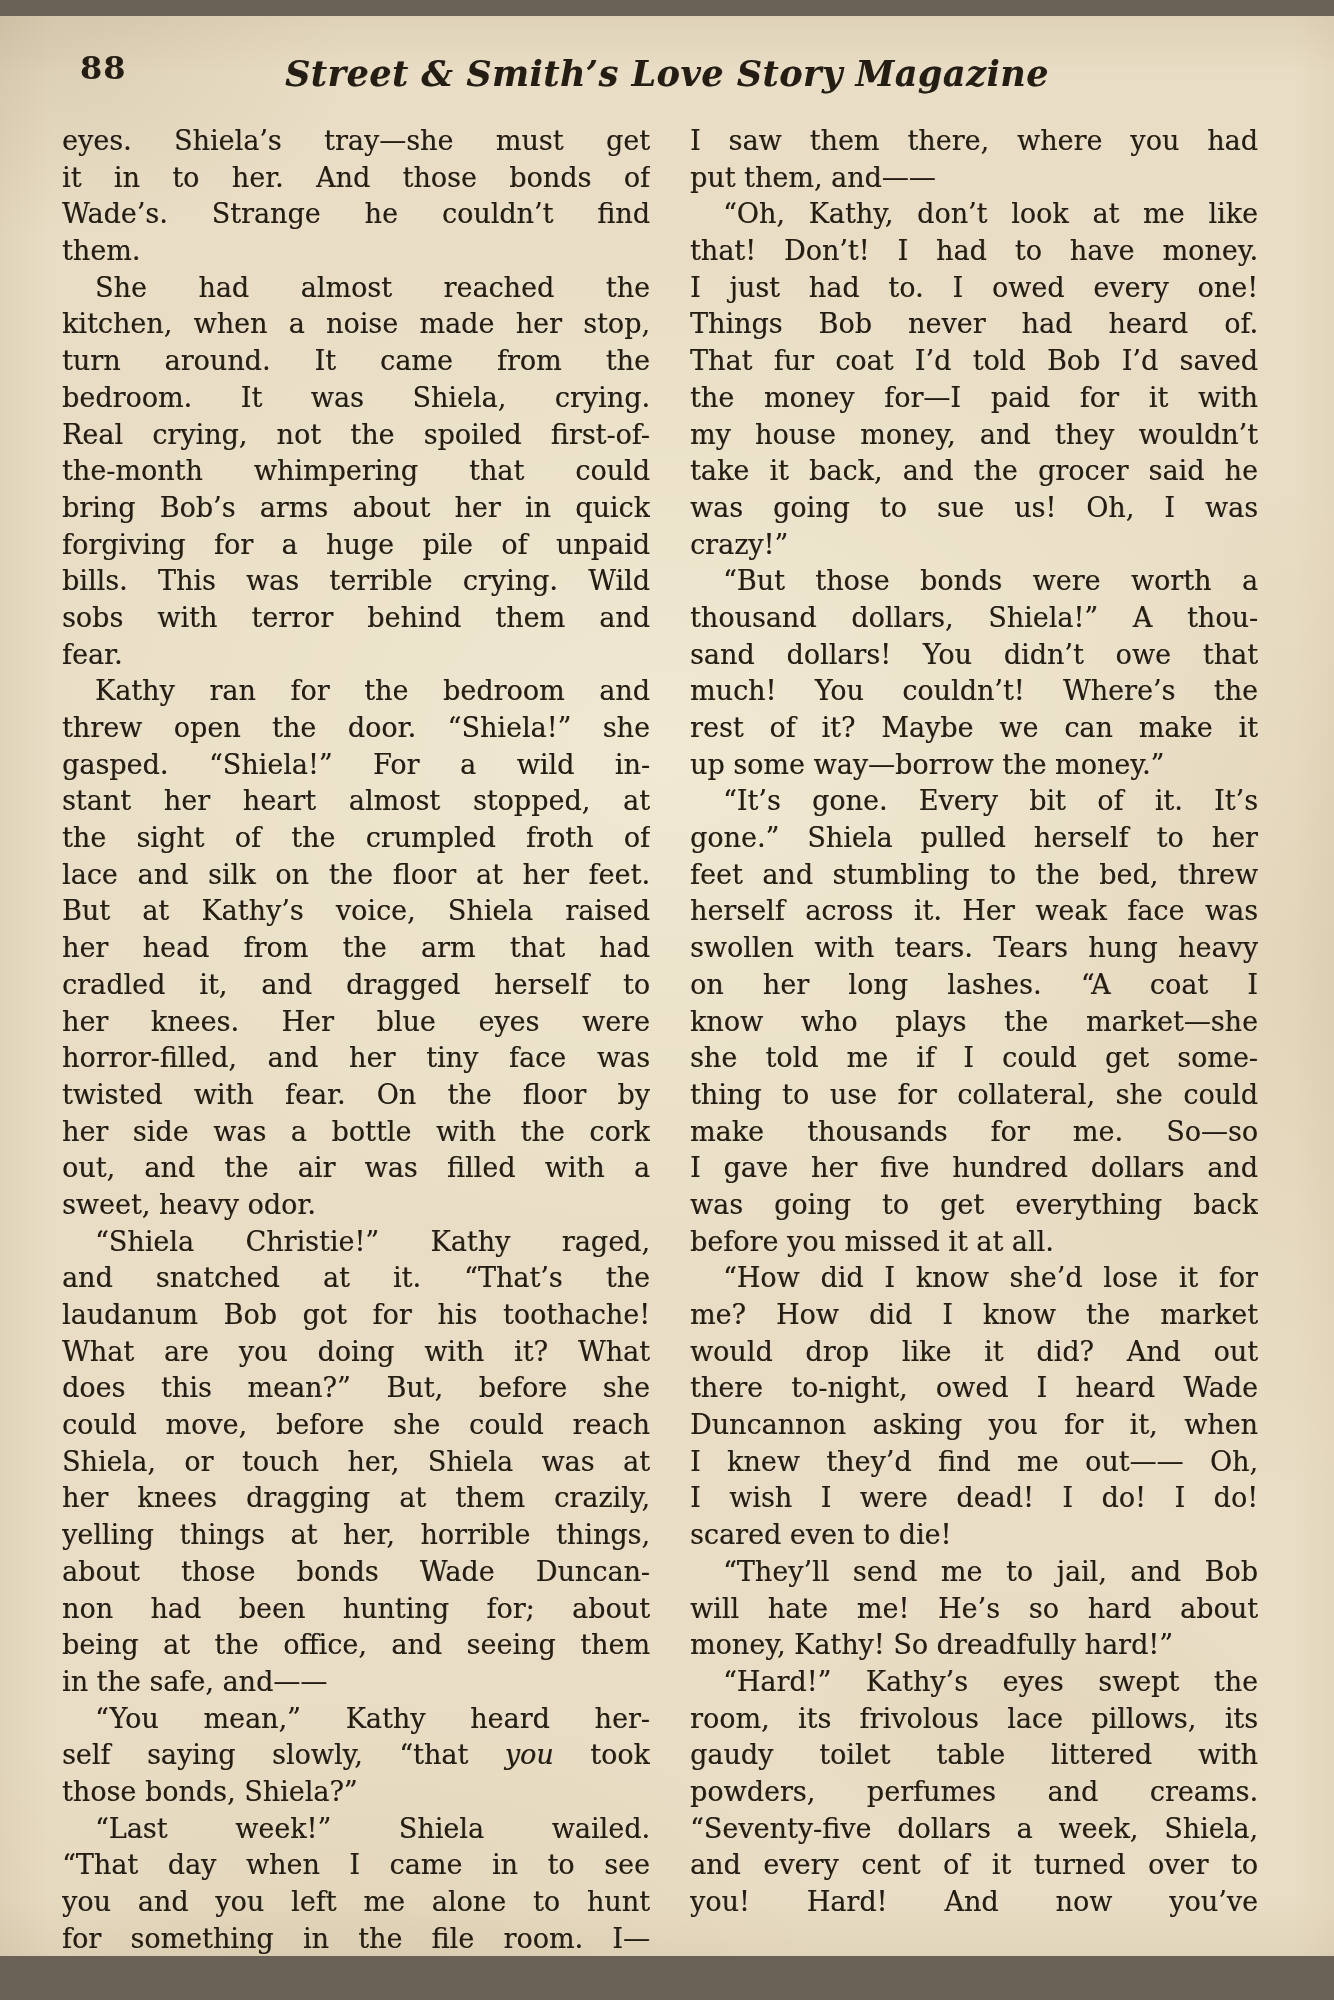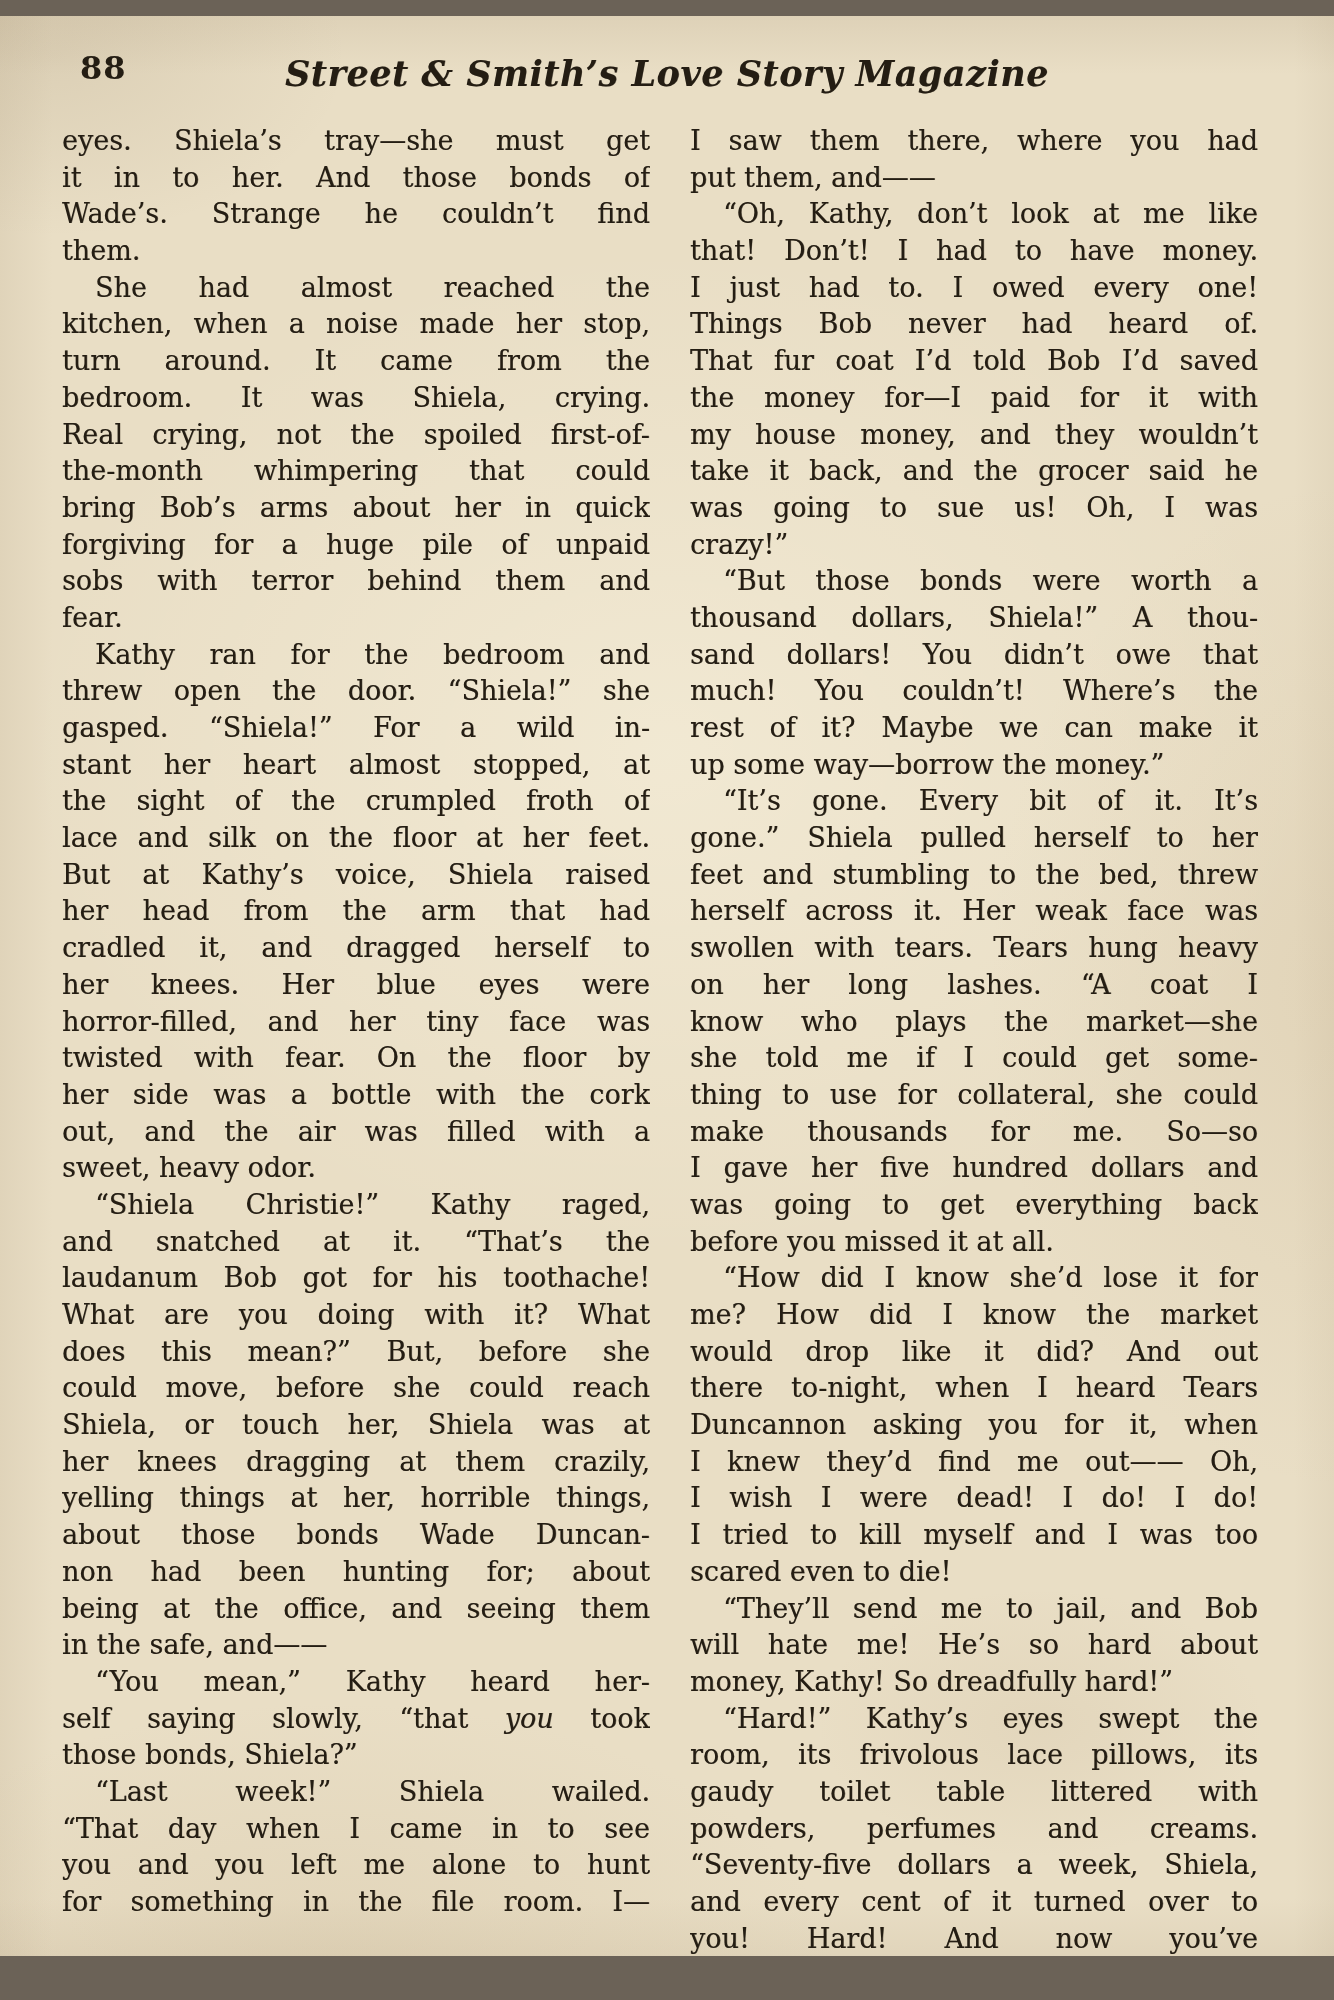--- a/index.html
+++ b/index.html
@@ -63,20 +63,21 @@
       <div class="line jfy">Wade’s.  Strange he couldn’t find</div>
       <div class="line">them.</div>
       <div class="line ind jfy">She had almost reached the</div>
       <div class="line jfy">kitchen, when a noise made her stop,</div>
       <div class="line jfy">turn around.  It came from the</div>
       <div class="line jfy">bedroom.  It was Shiela, crying.</div>
       <div class="line jfy">Real crying, not the spoiled first-of-</div>
       <div class="line jfy">the-month whimpering that could</div>
       <div class="line jfy">bring Bob’s arms about her in quick</div>
       <div class="line jfy">forgiving for a huge pile of unpaid</div>
+      <div class="line jfy">bills.  This was terrible crying.  Wild</div>
       <div class="line jfy">sobs with terror behind them and</div>
       <div class="line">fear.</div>
       <div class="line ind jfy">Kathy ran for the bedroom and</div>
       <div class="line jfy">threw open the door.  “Shiela!” she</div>
       <div class="line jfy">gasped.  “Shiela!”  For a wild in-</div>
       <div class="line jfy">stant her heart almost stopped, at</div>
       <div class="line jfy">the sight of the crumpled froth of</div>
       <div class="line jfy">lace and silk on the floor at her feet.</div>
       <div class="line jfy">But at Kathy’s voice, Shiela raised</div>
       <div class="line jfy">her head from the arm that had</div>
@@ -136,25 +137,24 @@
       <div class="line jfy">know who plays the market—she</div>
       <div class="line jfy">she told me if I could get some-</div>
       <div class="line jfy">thing to use for collateral, she could</div>
       <div class="line jfy">make thousands for me.  So—so</div>
       <div class="line jfy">I gave her five hundred dollars and</div>
       <div class="line jfy">was going to get everything back</div>
       <div class="line">before you missed it at all.</div>
       <div class="line ind jfy">“How did I know she’d lose it for</div>
       <div class="line jfy">me?  How did I know the market</div>
       <div class="line jfy">would drop like it did?  And out</div>
-      <div class="line jfy">there to-night, when I heard Tears</div>
+      <div class="line jfy">there to-night, owed I heard Wade</div>
       <div class="line jfy">Duncannon asking you for it, when</div>
       <div class="line jfy">I knew they’d find me out——  Oh,</div>
       <div class="line jfy">I wish I were dead!  I do!  I do!</div>
-      <div class="line jfy">I tried to kill myself and I was too</div>
       <div class="line">scared even to die!</div>
       <div class="line ind jfy">“They’ll send me to jail, and Bob</div>
       <div class="line jfy">will hate me!  He’s so hard about</div>
       <div class="line">money, Kathy!  So dreadfully hard!”</div>
       <div class="line ind jfy">“Hard!”  Kathy’s eyes swept the</div>
       <div class="line jfy">room, its frivolous lace pillows, its</div>
       <div class="line jfy">gaudy toilet table littered with</div>
       <div class="line jfy">powders, perfumes and creams.</div>
       <div class="line jfy">“Seventy-five dollars a week, Shiela,</div>
       <div class="line jfy">and every cent of it turned over to</div>

